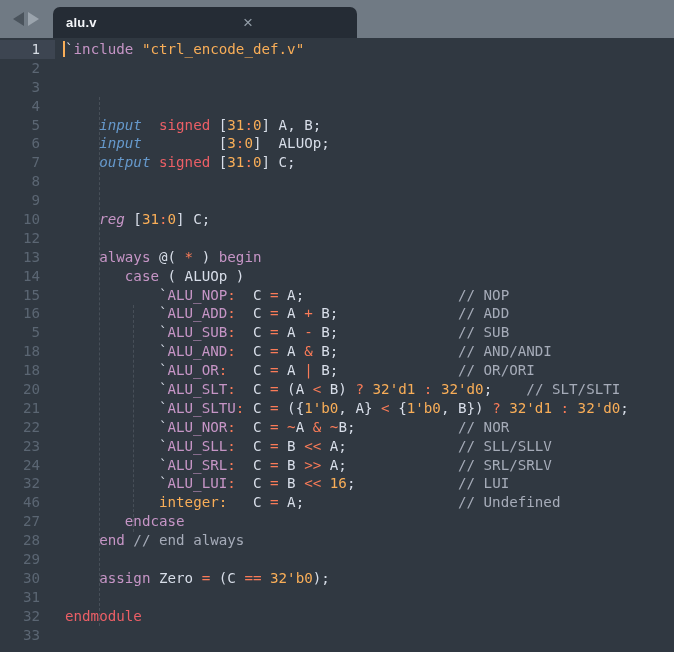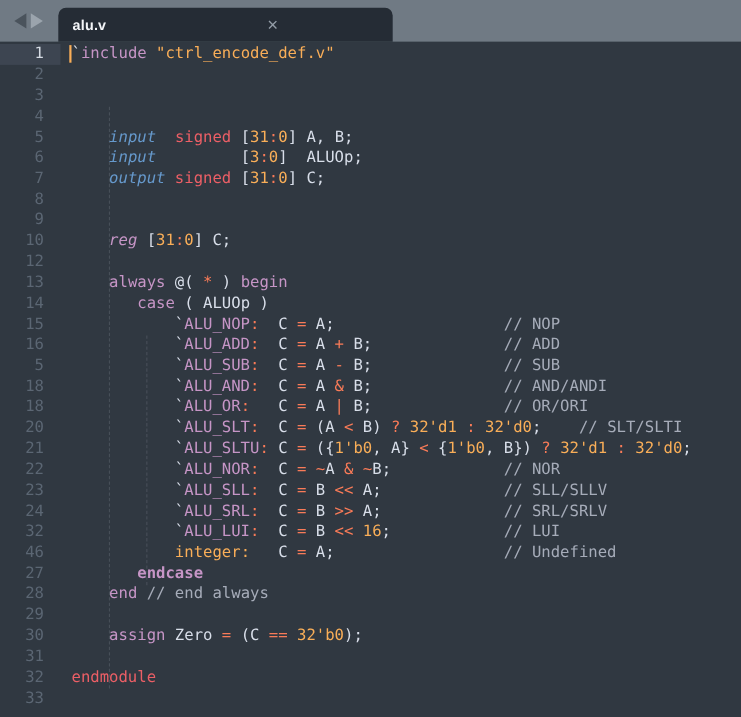--- a/index.html
+++ b/index.html
@@ -173,21 +173,21 @@
       <div class="row">
         <div class="gutter">32</div>
         <div class="code"><span style="color: rgb(216, 222, 233);">           `</span><span style="color: rgb(198, 149, 198);">ALU_LUI</span><span style="color: rgb(249, 123, 88);">:</span><span style="color: rgb(216, 222, 233);">  C </span><span style="color: rgb(249, 123, 88);">=</span><span style="color: rgb(216, 222, 233);"> B </span><span style="color: rgb(249, 123, 88);">&lt;&lt;</span><span style="color: rgb(216, 222, 233);"> </span><span style="color: rgb(249, 174, 88);">16</span><span style="color: rgb(216, 222, 233);">;            </span><span style="color: rgb(166, 172, 185);">// LUI</span></div>
       </div>
       <div class="row">
         <div class="gutter">46</div>
         <div class="code"><span style="color: rgb(216, 222, 233);">           </span><span style="color: rgb(249, 174, 88);">integer:</span><span style="color: rgb(216, 222, 233);">   C </span><span style="color: rgb(249, 123, 88);">=</span><span style="color: rgb(216, 222, 233);"> A;                  </span><span style="color: rgb(166, 172, 185);">// Undefined</span></div>
       </div>
       <div class="row">
         <div class="gutter">27</div>
-        <div class="code"><span style="color: rgb(216, 222, 233);">       </span><span style="color: rgb(198, 149, 198); font-weight: bold;">endcase</span></div>
+        <div class="code"><span style="color: rgb(216, 222, 233);">       </span><span style="color: rgb(198, 149, 198);">endcase</span></div>
       </div>
       <div class="row">
         <div class="gutter">28</div>
         <div class="code"><span style="color: rgb(216, 222, 233);">    </span><span style="color: rgb(198, 149, 198);">end</span><span style="color: rgb(216, 222, 233);"> </span><span style="color: rgb(166, 172, 185);">// end always</span></div>
       </div>
       <div class="row">
         <div class="gutter">29</div>
         <div class="code"></div>
       </div>
       <div class="row">

